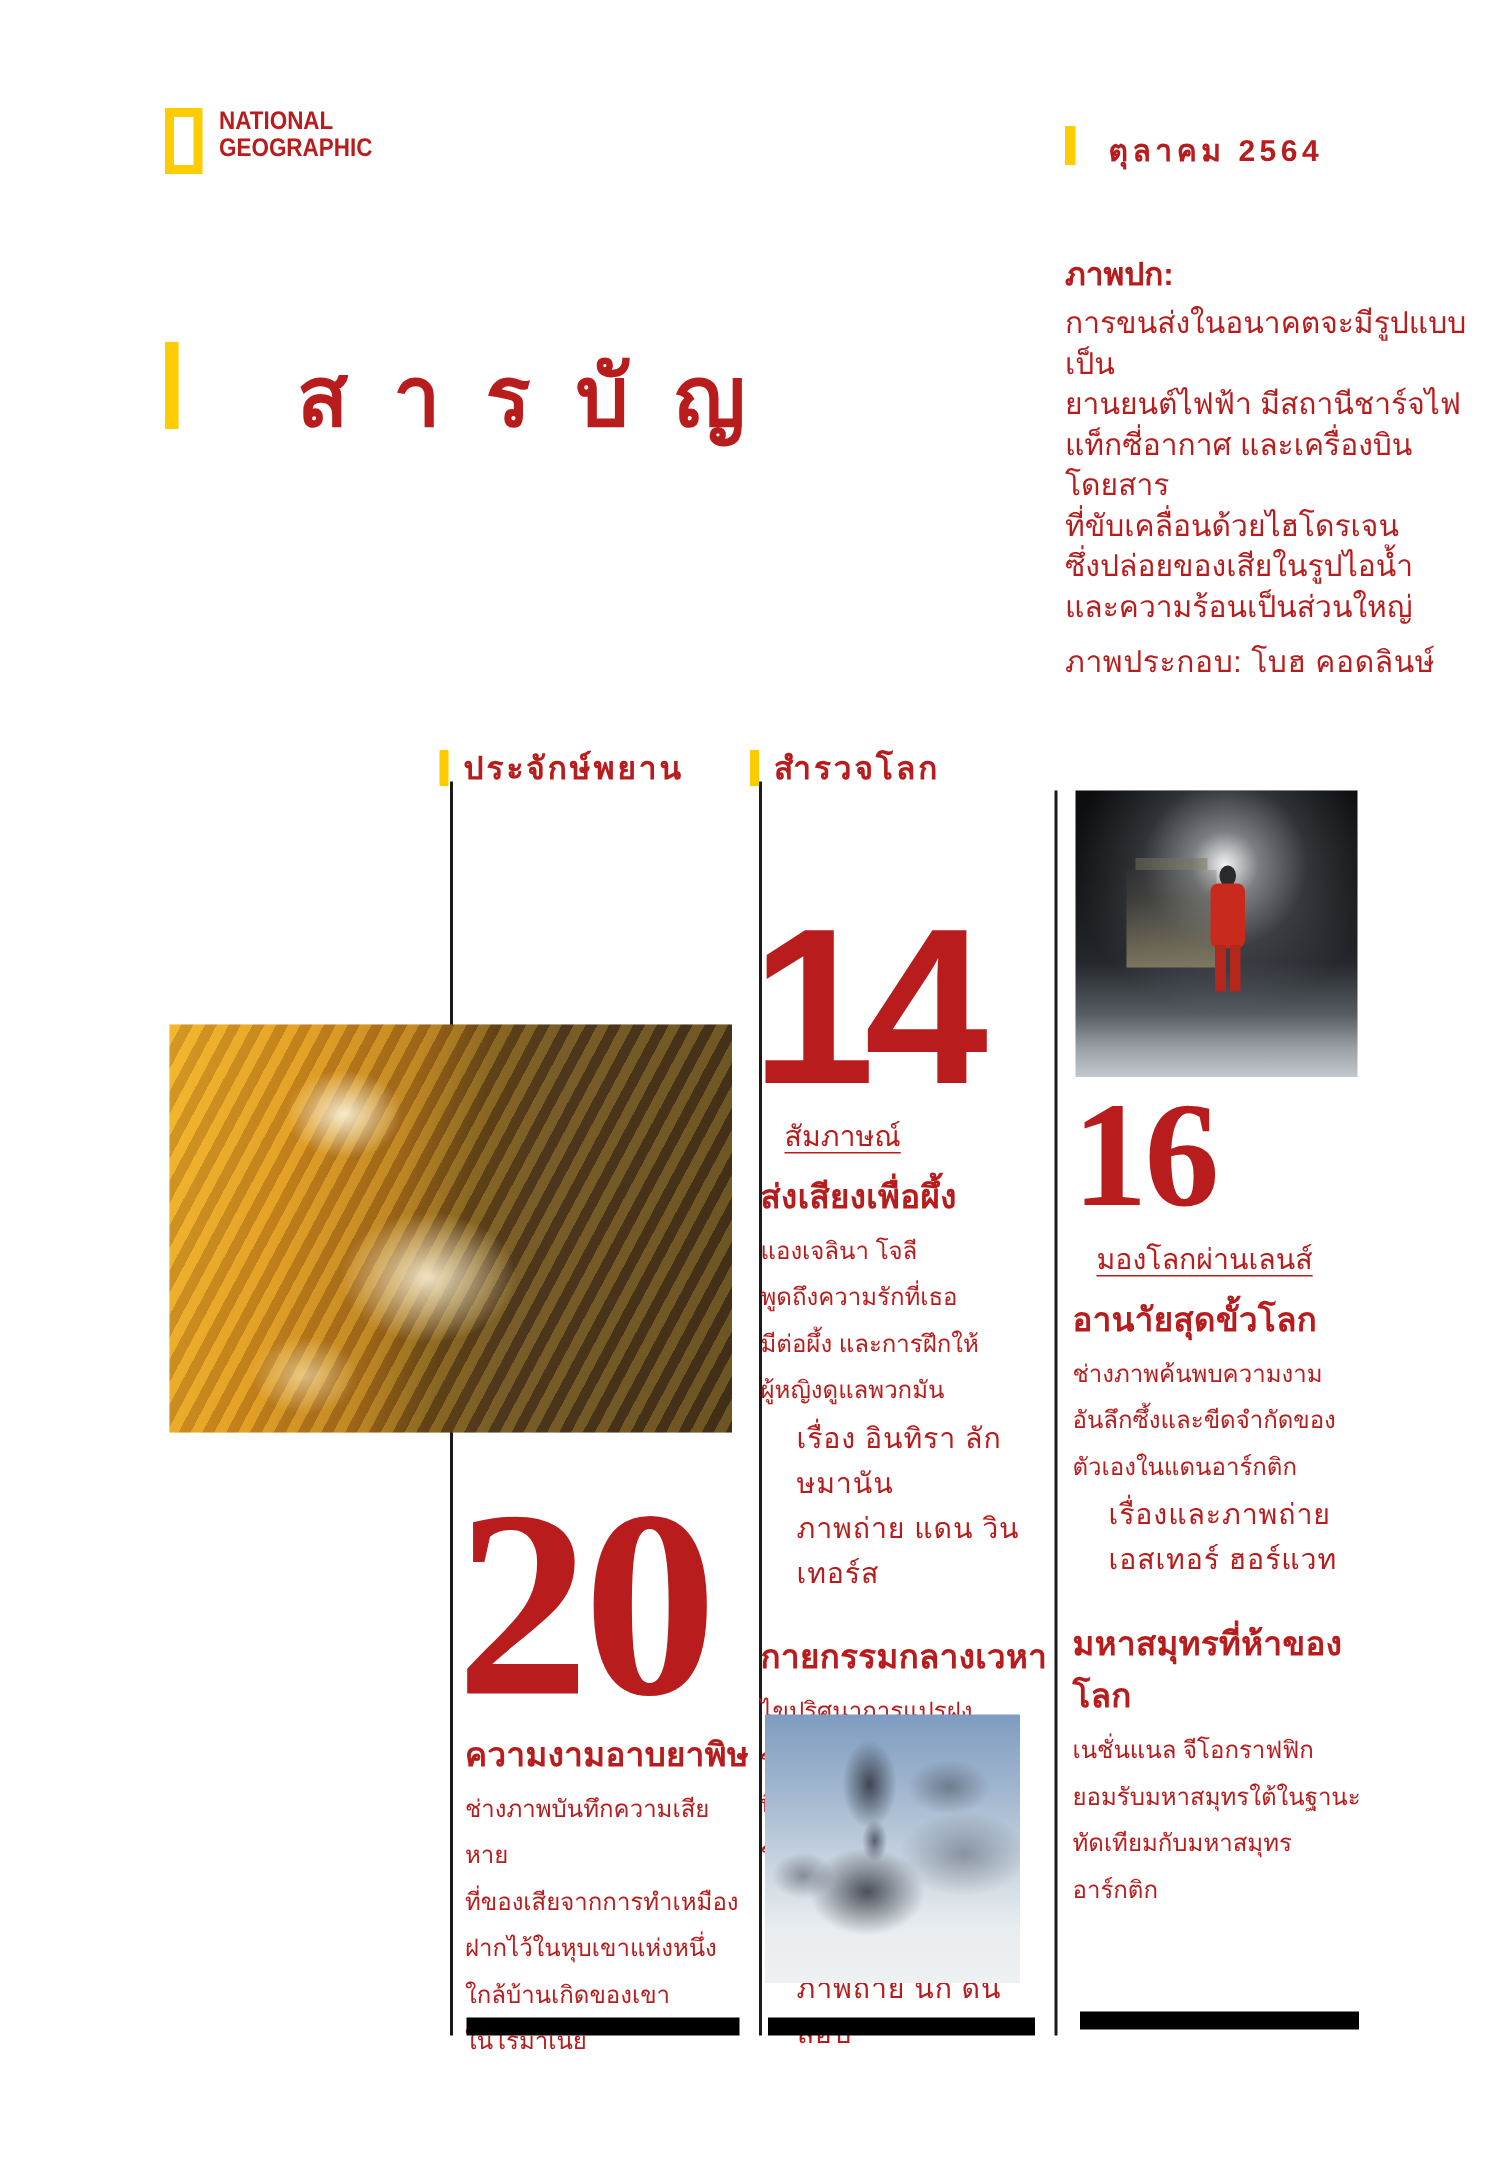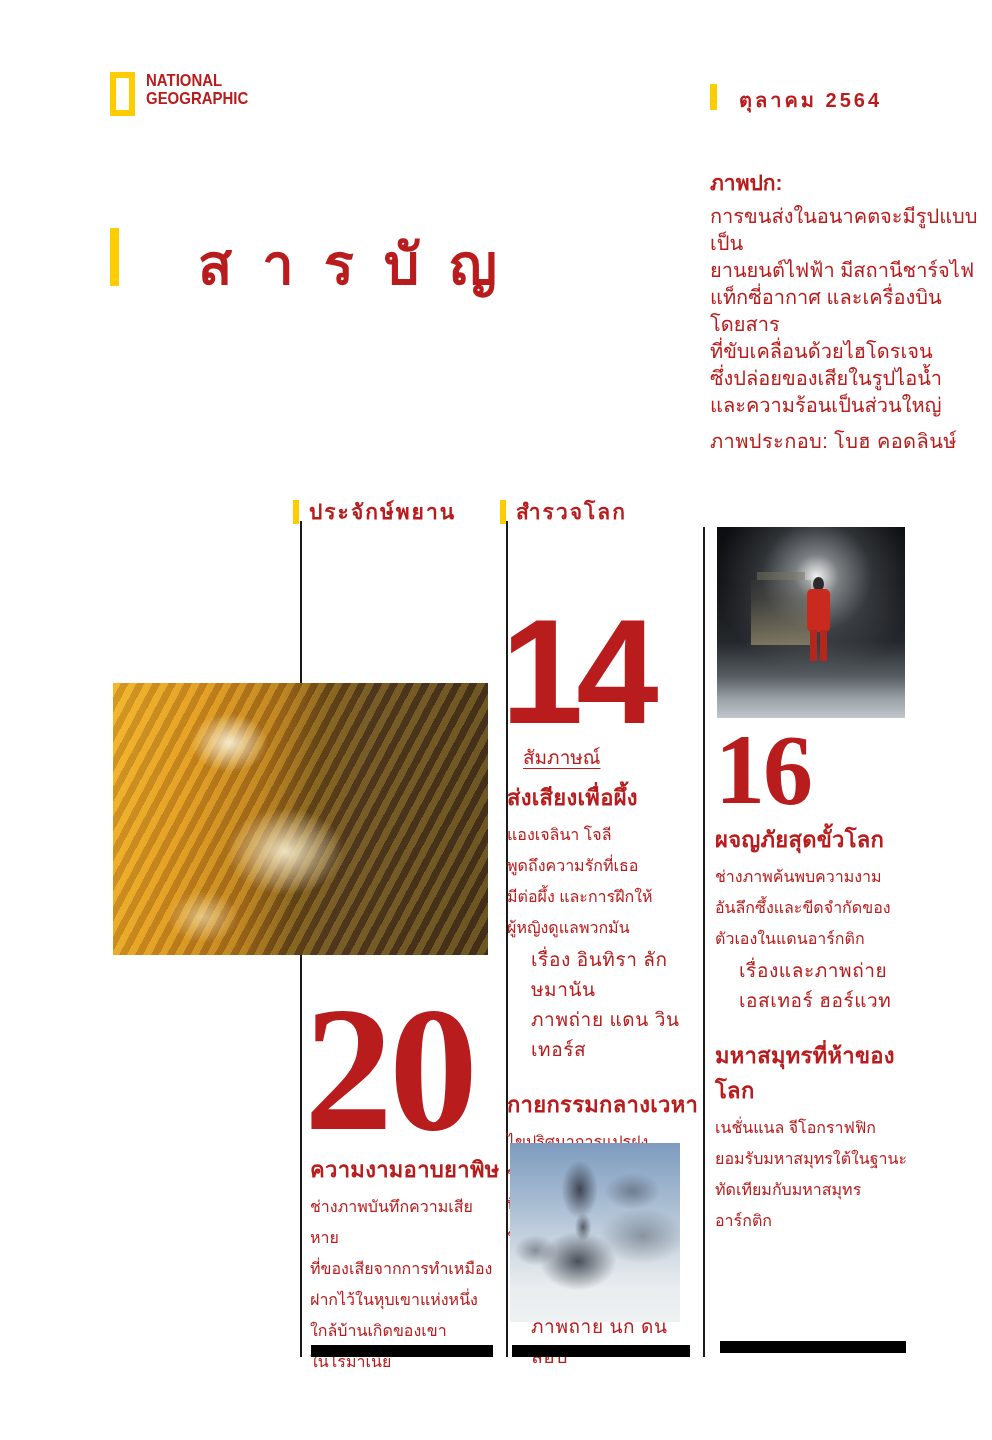--- a/index.html
+++ b/index.html
@@ -164,21 +164,22 @@
         <div>ที่รู้จักกันในชื่อเมอร์เมอเรชัน</div>
       </div>
     <div class="feat-credits">
         <div>เรื่อง ดิอานา มาร์เกส</div>
         <div>ภาพถ่าย นิก ดันลอป</div>
       </div>
   </div>
 
   <div class="col col-right">
     <div class="num-serif num-16">16</div>
-    <div class="feat-title">ผจญภัยสุดขั้วโลก</div>
+    <div class="kicker">มองโลกผ่านเลนส์</div>
+    <div class="feat-title">อานาัยสุดขั้วโลก</div>
     <div class="feat-body">
         <div>ช่างภาพค้นพบความงาม</div>
         <div>อันลึกซึ้งและขีดจำกัดของ</div>
         <div>ตัวเองในแดนอาร์กติก</div>
       </div>
     <div class="feat-credits">
         <div>เรื่องและภาพถ่าย</div>
         <div>เอสเทอร์ ฮอร์แวท</div>
       </div>
     <div class="gap"></div>

